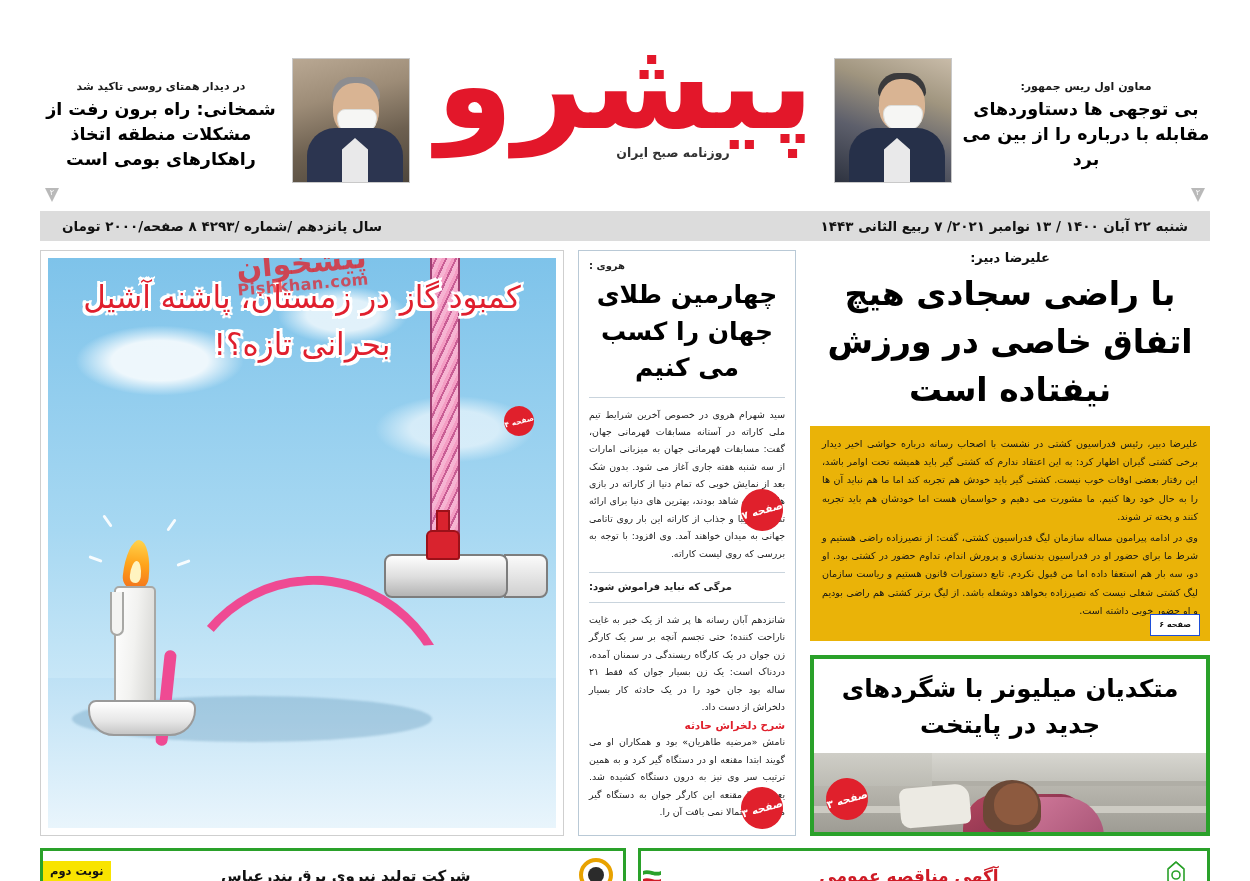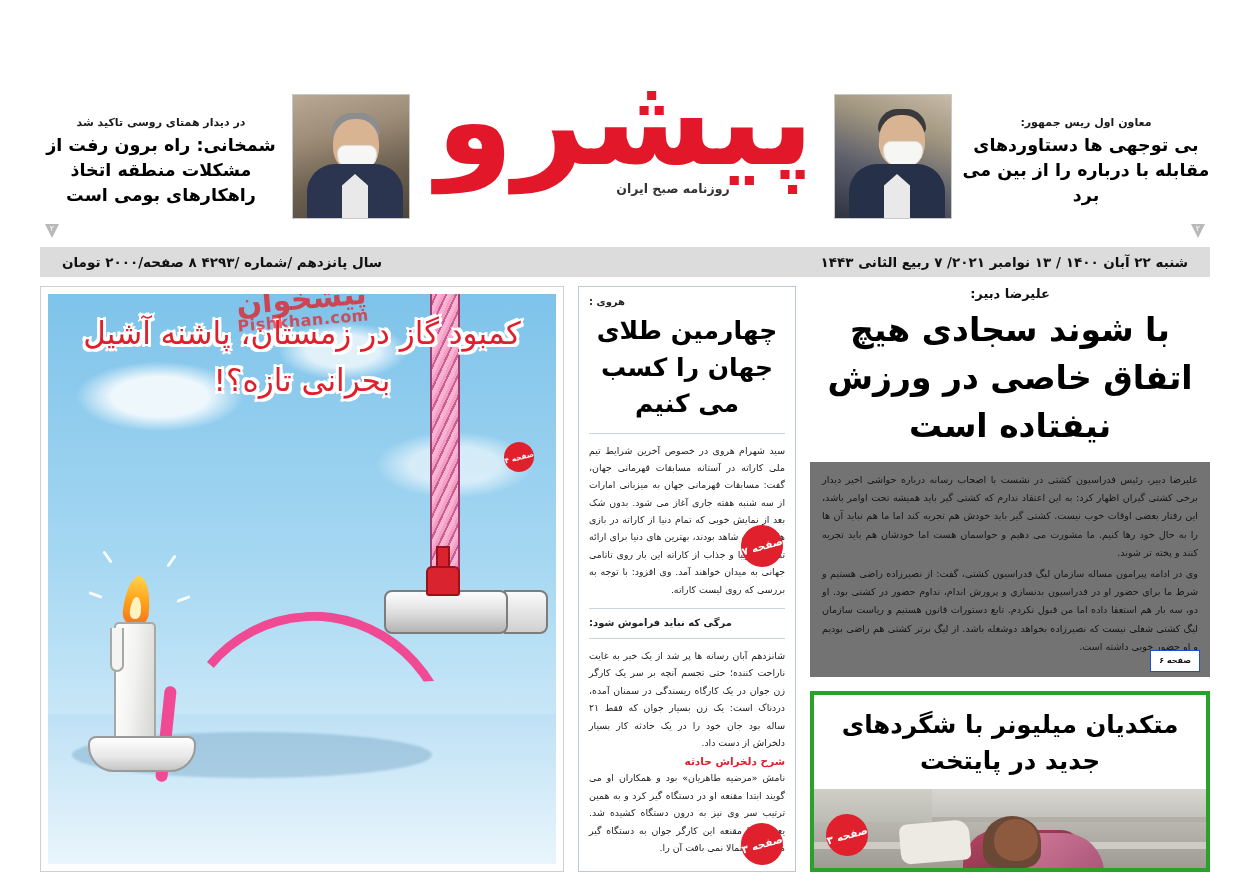--- a/index.html
+++ b/index.html
@@ -6,21 +6,21 @@
 
   body {
     width: 1250px;
     height: 881px;
     background: #ffffff;
     font-family: "DejaVu Sans", "Liberation Sans", sans-serif;
     overflow: hidden;
     position: relative;
   }
 
-  .page { width: 1250px; height: 747px; position: relative; margin-top: 36px; }
+  .page { width: 1250px; height: 747px; position: relative; }
 
   
   .masthead {
     position: relative;
     height: 205px;
     width: 100%;
     display: flex;
     align-items: flex-start;
   }
 
@@ -464,21 +464,21 @@
   }
   .left-head {
     font-size: 33px;
     font-weight: bold;
     line-height: 1.45;
     text-align: center;
     color: #000;
     margin-bottom: 12px;
   }
   .yellow-box {
-    background: #737373;
+    background: #eab308;
     padding: 9px 12px 18px;
     font-size: 9.6px;
     line-height: 1.92;
     text-align: justify;
     color: #141414;
     position: relative;
     min-height: 148px;
   }
   .yellow-box p { margin-bottom: 2px; }
   .page-chip {
@@ -755,21 +755,21 @@
       <div class="mid-kicker">مرگی که نباید فراموش شود:</div>
       <div class="mid-rule"></div>
       <div class="mid-body">شانزدهم آبان رسانه ها پر شد از یک خبر به غایت ناراحت کننده؛ حتی تجسم آنچه بر سر یک کارگر زن جوان در یک کارگاه ریسندگی در سمنان آمده، دردناک است: یک زن بسیار جوان که فقط ۲۱ ساله بود جان خود را در یک حادثه کار بسیار دلخراش از دست داد.</div>
       <div class="mid-subhead">شرح دلخراش حادثه</div>
       <div class="mid-body">نامش «مرضیه طاهریان» بود و همکاران او می گویند ابتدا مقنعه او در دستگاه گیر کرد و به همین ترتیب سر وی نیز به درون دستگاه کشیده شد. یعنی ابتدا مقنعه این کارگر جوان به دستگاه گیر می کند، احتمالا نمی بافت آن را.</div>
       <div class="badge-round mid-badge mid-badge-2">صفحه ۳</div>
     </div>
 
     <div class="col-left">
       <div class="left-kicker">علیرضا دبیر:</div>
-      <div class="left-head">با شوند سجادی هیچ اتفاق خاصی در ورزش نیفتاده است</div>
+      <div class="left-head">با راضی سجادی هیچ اتفاق خاصی در ورزش نیفتاده است</div>
 
       <div class="yellow-box">
         <p>علیرضا دبیر، رئیس فدراسیون کشتی در نشست با اصحاب رسانه درباره حواشی اخیر دیدار برخی کشتی گیران اظهار کرد: به این اعتقاد ندارم که کشتی گیر باید همیشه تحت اوامر باشد، این رفتار بعضی اوقات خوب نیست. کشتی گیر باید خودش هم تجربه کند اما ما هم نباید آن ها را به حال خود رها کنیم. ما مشورت می دهیم و حواسمان هست اما خودشان هم باید تجربه کنند و پخته تر شوند.</p>
         <p>وی در ادامه پیرامون مساله سازمان لیگ فدراسیون کشتی، گفت: از نصیرزاده راضی هستیم و شرط ما برای حضور او در فدراسیون بدنسازی و پرورش اندام، تداوم حضور در کشتی بود. او دو، سه بار هم استعفا داده اما من قبول نکردم. تابع دستورات قانون هستیم و ریاست سازمان لیگ کشتی شغلی نیست که نصیرزاده بخواهد دوشغله باشد. از لیگ برتر کشتی هم راضی بودیم و او حضور خوبی داشته است.</p>
         <span class="page-chip">صفحه ۶</span>
       </div>
 
       <div class="green-box">
         <div class="green-head">متکدیان میلیونر با شگردهای جدید در پایتخت</div>
         <div class="green-photo">

